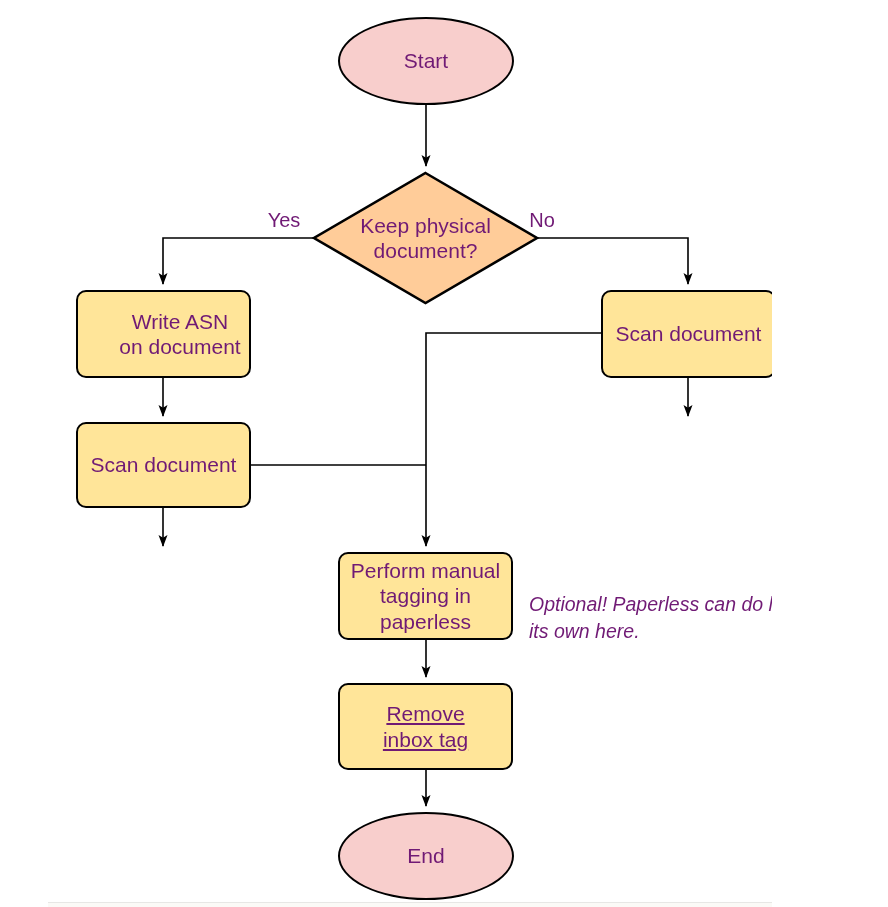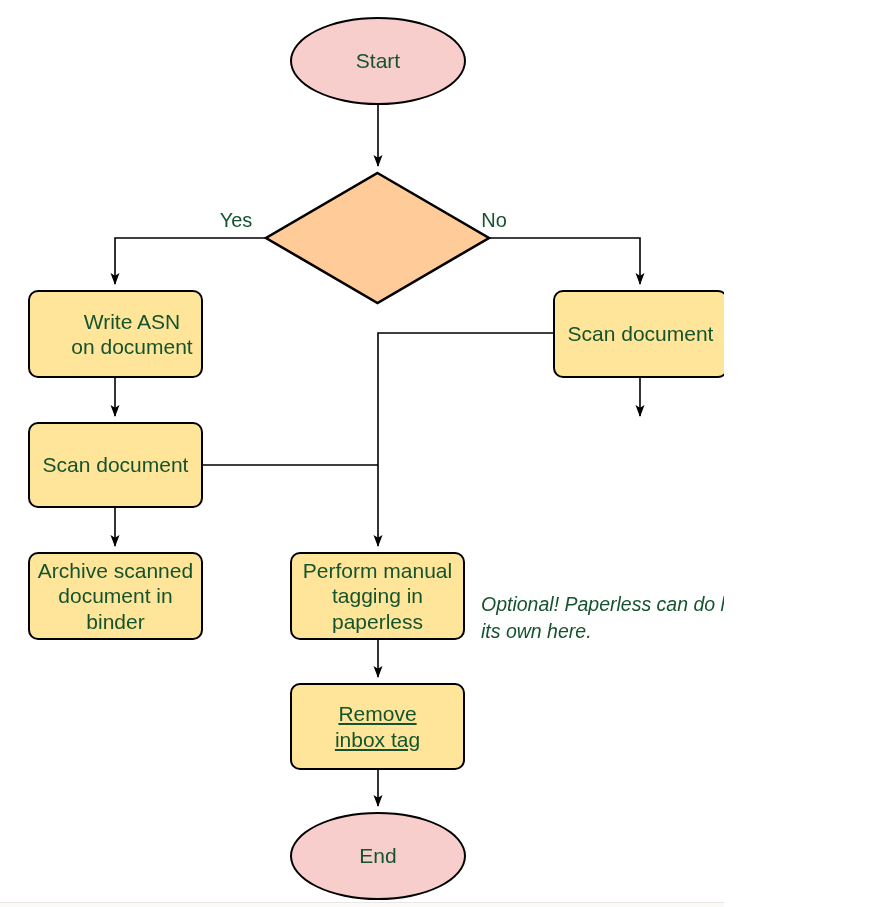--- a/index.html
+++ b/index.html
@@ -2,22 +2,23 @@
 <html><head>
 <meta charset="utf-8">
 <style>
   html, body { margin: 0; padding: 0; background: #ffffff; }
   .canvas {
     position: relative;
     width: 724px;
     height: 907px;
     background: #ffffff;
     font-family: "Liberation Sans", sans-serif;
-    color: #14532d;
+    color: #701a75;
     overflow: hidden;
+    margin-left: 48px;
   }
   .connector-layer {
     position: absolute;
     left: 0; top: 0;
     width: 888px; height: 907px;
   }
   .node {
     position: absolute;
     box-sizing: border-box;
     display: flex;
@@ -117,27 +118,26 @@
     <polyline points="378,640 378,677" fill="none" stroke="#000" stroke-width="1.6" marker-end="url(#arrow)"></polyline>
 
     <polyline points="378,770 378,806" fill="none" stroke="#000" stroke-width="1.6" marker-end="url(#arrow)"></polyline>
 
     <polygon points="377.5,173 489,238 377.5,303 266,238" fill="#ffcc99" stroke="#000" stroke-width="2.6"></polygon>
   </svg>
 
   <div class="node terminal n-start">Start</div>
   <div class="node terminal n-end">End</div>
 
+  <div class="decision-label l-decision">Keep physical
+document?</div>
 
   <div class="node process n-write">Write ASN
 on document</div>
   <div class="node process n-scanl">Scan document</div>
-  <div class="node process n-archive">Archive scanned
-document in
-binder</div>
   <div class="node process n-scanr">Scan document</div>
   <div class="node process n-tag">Perform manual
 tagging in
 paperless</div>
   <div class="node process n-remove">Remove
 inbox tag</div>
 
   <div class="edge-label l-yes">Yes</div>
   <div class="edge-label l-no">No</div>
 

